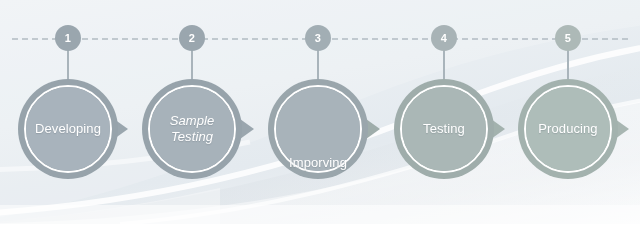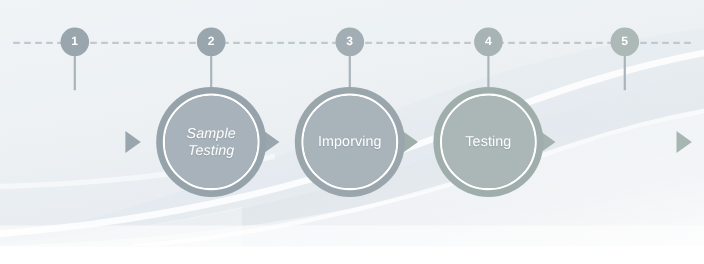--- a/index.html
+++ b/index.html
@@ -132,52 +132,64 @@
   <div class="stem" style="left:317px; top:44px; height:38px;"></div>
   <div class="stem" style="left:443px; top:44px; height:38px;"></div>
   <div class="stem" style="left:567px; top:44px; height:38px;"></div>
 
   <div class="chev" style="left:114px; top:119px; border-top:10px solid transparent; border-bottom:10px solid transparent; border-left:14px solid #9aa6ae;"></div>
   <div class="chev" style="left:240px; top:119px; border-top:10px solid transparent; border-bottom:10px solid transparent; border-left:14px solid #9aa6ae;"></div>
   <div class="chev" style="left:366px; top:119px; border-top:10px solid transparent; border-bottom:10px solid transparent; border-left:14px solid #9fadab;"></div>
   <div class="chev" style="left:491px; top:119px; border-top:10px solid transparent; border-bottom:10px solid transparent; border-left:14px solid #a3b2ae;"></div>
   <div class="chev" style="left:615px; top:119px; border-top:10px solid transparent; border-bottom:10px solid transparent; border-left:14px solid #a8b6b2;"></div>
 
+  <div class="node" style="left:18px; top:79px; width:100px; height:100px; background:#97a3ab;">
+    <div class="ring-white"></div>
+    <div class="core" style="background:#a8b3bc;">
+      <span class="label">Developing</span>
+    </div>
+  </div>
   <div class="badge" style="left:55px; top:25px; background:#9aa6ae;">
     <span>1</span>
   </div>
 
   <div class="node" style="left:142px; top:79px; width:100px; height:100px; background:#97a3ab;font-style:italic;">
     <div class="ring-white"></div>
     <div class="core" style="background:#a7b2ba;">
       <span class="label">Sample
 Testing</span>
     </div>
   </div>
   <div class="badge" style="left:179px; top:25px; background:#9aa6ae;">
     <span>2</span>
   </div>
 
   <div class="node" style="left:268px; top:79px; width:100px; height:100px; background:#9aa6ac;">
     <div class="ring-white"></div>
-    <div class="core" style="background:#a8b3ba;">
+    <div class="core" style="background:#a8b3ba;align-items:flex-end;">
       <span class="label">Imporving</span>
     </div>
   </div>
   <div class="badge" style="left:305px; top:25px; background:#a2aeb4;">
     <span>3</span>
   </div>
 
   <div class="node" style="left:394px; top:79px; width:100px; height:100px; background:#9fadab;">
     <div class="ring-white"></div>
     <div class="core" style="background:#aab7b6;">
       <span class="label">Testing</span>
     </div>
   </div>
   <div class="badge" style="left:431px; top:25px; background:#a8b3b6;">
     <span>4</span>
   </div>
 
+  <div class="node" style="left:518px; top:79px; width:100px; height:100px; background:#a3b2ae;">
+    <div class="ring-white"></div>
+    <div class="core" style="background:#aebdb9;">
+      <span class="label">Producing</span>
+    </div>
+  </div>
   <div class="badge" style="left:555px; top:25px; background:#adb9b7;">
     <span>5</span>
   </div>
 
 </div>
 
 </body></html>

